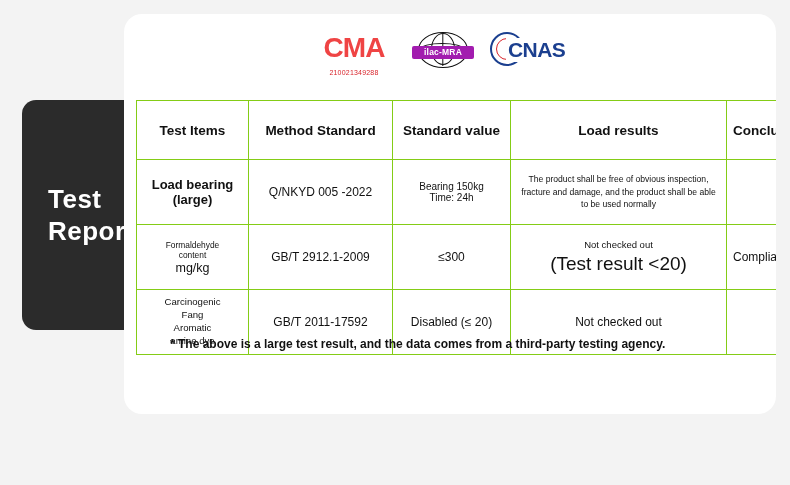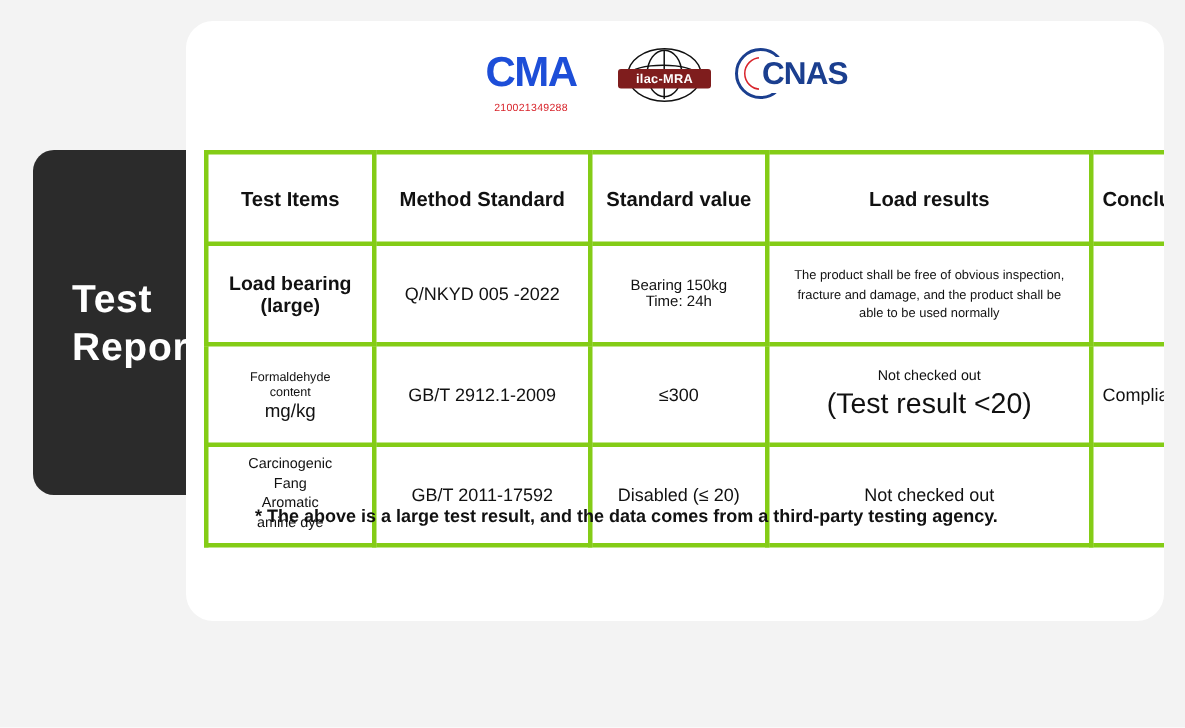--- a/index.html
+++ b/index.html
@@ -59,21 +59,21 @@
 
   
   .cma {
     width: 84px;
     text-align: center;
     padding-top: 6px;
   }
   .cma .cma-mark {
     font-size: 28px;
     font-weight: bold;
-    color: #1d4ed8;
+    color: #ef4444;
     letter-spacing: -1px;
     line-height: 1;
     position: relative;
     display: inline-block;
   }
   .cma .cma-num {
     font-size: 7px;
     color: #d8232a;
     letter-spacing: 0.2px;
     margin-top: 7px;
@@ -136,21 +136,21 @@
     border: 1.2px solid #111;
     border-radius: 50%;
     box-sizing: border-box;
   }
   .ilac .band {
     position: absolute;
     left: 0;
     top: 14px;
     width: 62px;
     height: 13px;
-    background: #7f1d1d;
+    background: #a21caf;
     border-radius: 2px;
     color: #fff;
     font-size: 8.5px;
     font-weight: bold;
     text-align: center;
     line-height: 13px;
     letter-spacing: 0.2px;
   }
 
   
@@ -232,21 +232,21 @@
   
   table.report {
     position: absolute;
     left: 12px;
     top: 86px;
     width: 660px;
     border-collapse: collapse;
     table-layout: fixed;
   }
   table.report td, table.report th {
-    border: 3px solid #84cc16;
+    border: 1px solid #84cc16;
     padding: 6px 6px;
     text-align: center;
     vertical-align: middle;
     color: #111;
   }
   table.report thead th {
     font-size: 13.5px;
     font-weight: bold;
     height: 46px;
   }

